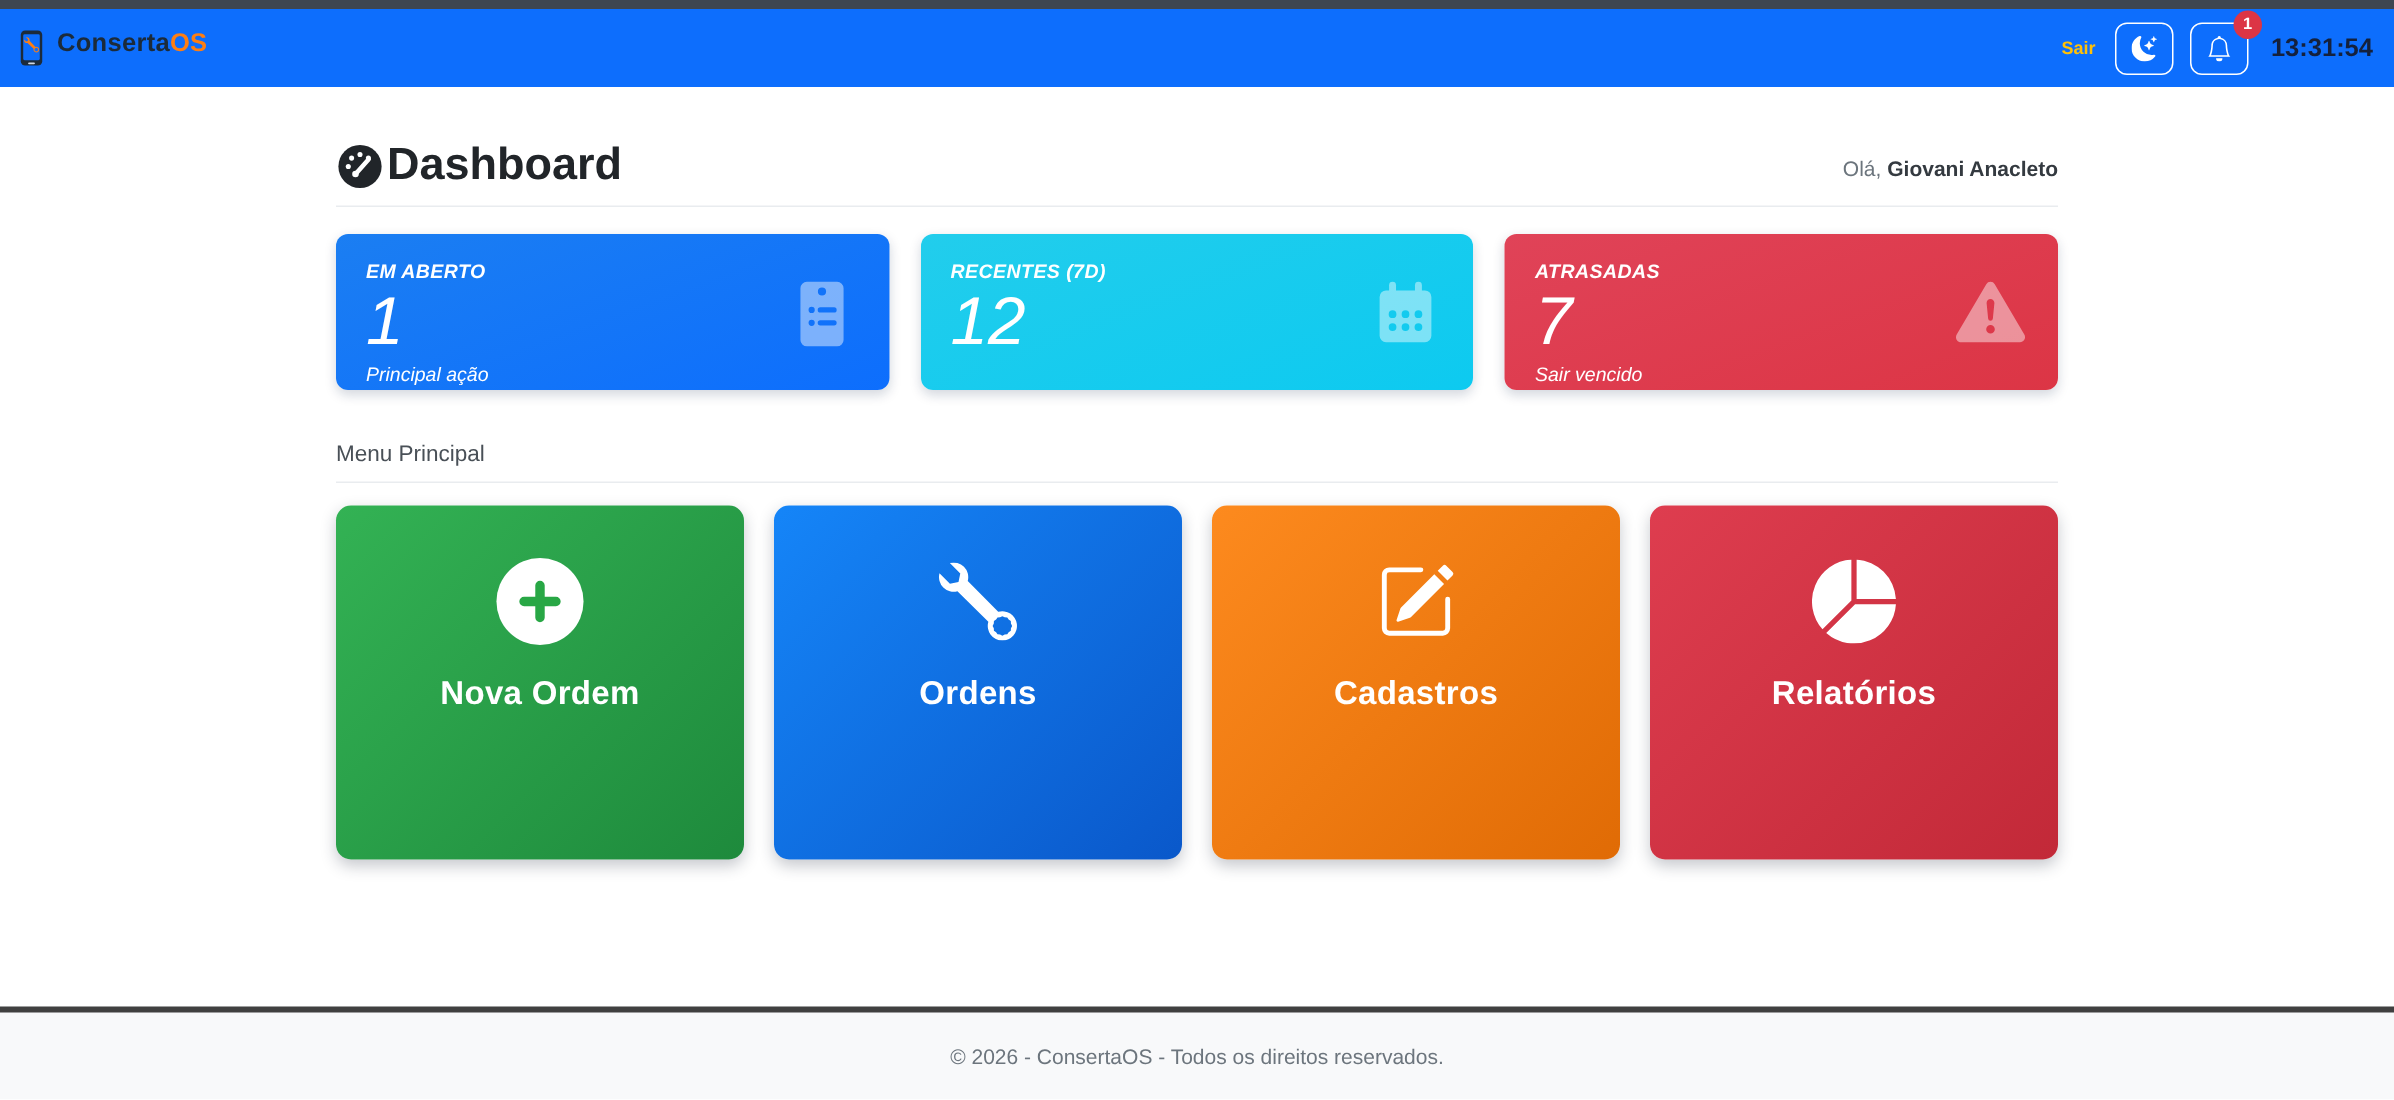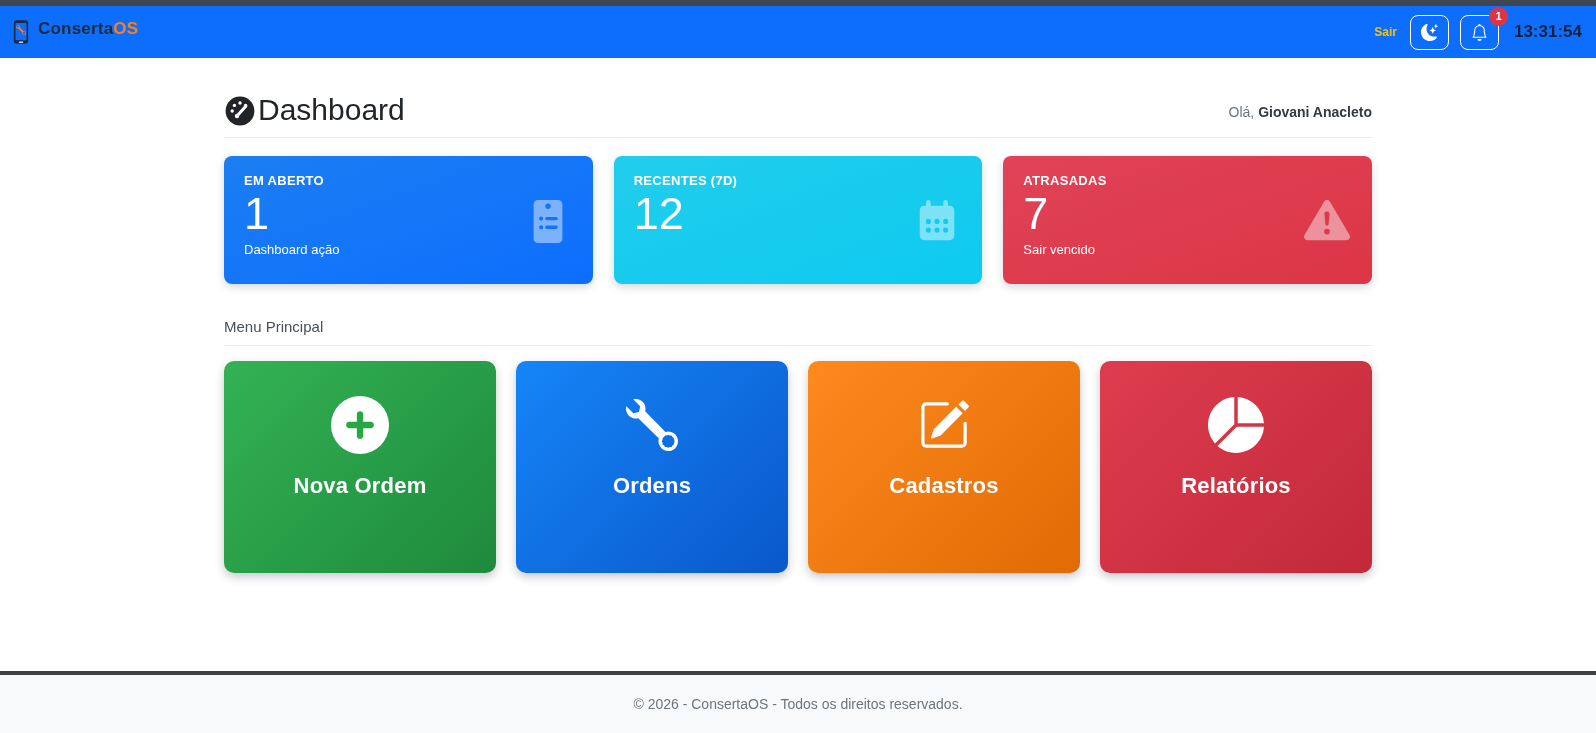--- a/index.html
+++ b/index.html
@@ -35,43 +35,44 @@
     background:#dc3545; color:#fff; font-size:11px; font-weight:700;
     min-width:19px; height:19px; border-radius:10px;
     display:flex; align-items:center; justify-content:center; padding:0 5px;
   }
   .clock { color:#14213d; font-weight:700; font-size:17px; margin-left:4px; }
 
   
   main { flex:1; }
   .container { max-width:1148px; margin:0 auto; padding:34px 0 0 0; }
   .head-row { display:flex; justify-content:space-between; align-items:flex-end; }
-  h1.page-title { font-size:30px; font-weight:400; color:#212529; display:flex; align-items:center; gap:2px; }
+  h1.page-title { font-size:30px; font-weight:700; color:#212529; display:flex; align-items:center; gap:2px; }
   h1.page-title svg { margin-top:3px; }
   .greeting { font-size:14px; color:#6c757d; padding-bottom:7px; }
   .greeting b { color:#343a40; }
   hr { border:none; border-top:1px solid #e9ecef; margin:10px 0 0 0; }
 
   
   .stats { display:flex; gap:21px; margin-top:18px; }
   .stat-card {
     flex:1; border-radius:8px; color:#fff; position:relative;
-    padding:17px 20px 15px 20px; height:128px;
+    padding:17px 20px 15px 20px; height:104px;
     box-shadow:0 3px 8px rgba(13,34,74,.18);
+    font-style:italic;
   }
   .stat-label { font-size:13px; font-weight:700; letter-spacing:.3px; }
   .stat-value { font-size:45px; font-weight:300; line-height:1.15; }
   .stat-caption { font-size:13px; margin-top:2px; }
   .stat-icon { position:absolute; right:22px; top:50%; transform:translateY(-50%); opacity:.45; }
 
   
   .section-title { font-size:15px; font-weight:500; color:#495057; margin-top:34px; }
   .menu-grid { display:flex; gap:20px; margin-top:15px; }
   .menu-card {
-    flex:1; height:212px; border-radius:10px; cursor:pointer;
+    flex:1; height:236px; border-radius:10px; cursor:pointer;
     display:flex; flex-direction:column; align-items:center;
     padding-top:36px; text-decoration:none;
     box-shadow:0 4px 10px rgba(30,40,60,.25);
   }
   .menu-icon { height:56px; display:flex; align-items:center; justify-content:center; }
   .menu-label { color:#fff; font-size:22px; font-weight:700; margin-top:20px; letter-spacing:.2px; }
 
   
   footer {
     margin-top:40px; background:#f8f9fa; border-top:4px solid #404040;
@@ -137,21 +138,21 @@
         <b>Giovani Anacleto</b>
       </div>
     </div>
     <hr>
 
     <section class="stats">
 
       <div class="stat-card" style="background:linear-gradient(160deg,#1b7ef2,#0d6efd)">
         <div class="stat-label">EM ABERTO</div>
         <div class="stat-value">1</div>
-        <div class="stat-caption">Dashboard ação</div>
+        <div class="stat-caption">Principal ação</div>
         <svg class="stat-icon" width="46" height="46" viewBox="0 0 16 16" fill="#ffffff">
           <path fill-rule="evenodd" d="M4.5 1h7A1.5 1.5 0 0 1 13 2.5v12a1.5 1.5 0 0 1-1.5 1.5h-7A1.5 1.5 0 0 1 3 14.5v-12A1.5 1.5 0 0 1 4.5 1zm3.5 1.3a.95.95 0 1 0 0 1.9.95.95 0 0 0 0-1.9zM5.6 6.8a.72.72 0 1 0 0 1.44.72.72 0 0 0 0-1.44zm2 .12h3.2a.6.6 0 0 1 0 1.2H7.6a.6.6 0 0 1 0-1.2zm-2 2.88a.72.72 0 1 0 0 1.44.72.72 0 0 0 0-1.44zm2 .12h3.2a.6.6 0 0 1 0 1.2H7.6a.6.6 0 0 1 0-1.2z"></path>
         </svg>
       </div>
 
       <div class="stat-card" style="background:linear-gradient(160deg,#22cdec,#0dcaf0)">
         <div class="stat-label">RECENTES (7D)</div>
         <div class="stat-value">12</div>
         <svg class="stat-icon" width="46" height="46" viewBox="0 0 16 16" fill="#ffffff">
           <rect x="4.2" y="1" width="1.6" height="3" rx="0.8"></rect>

